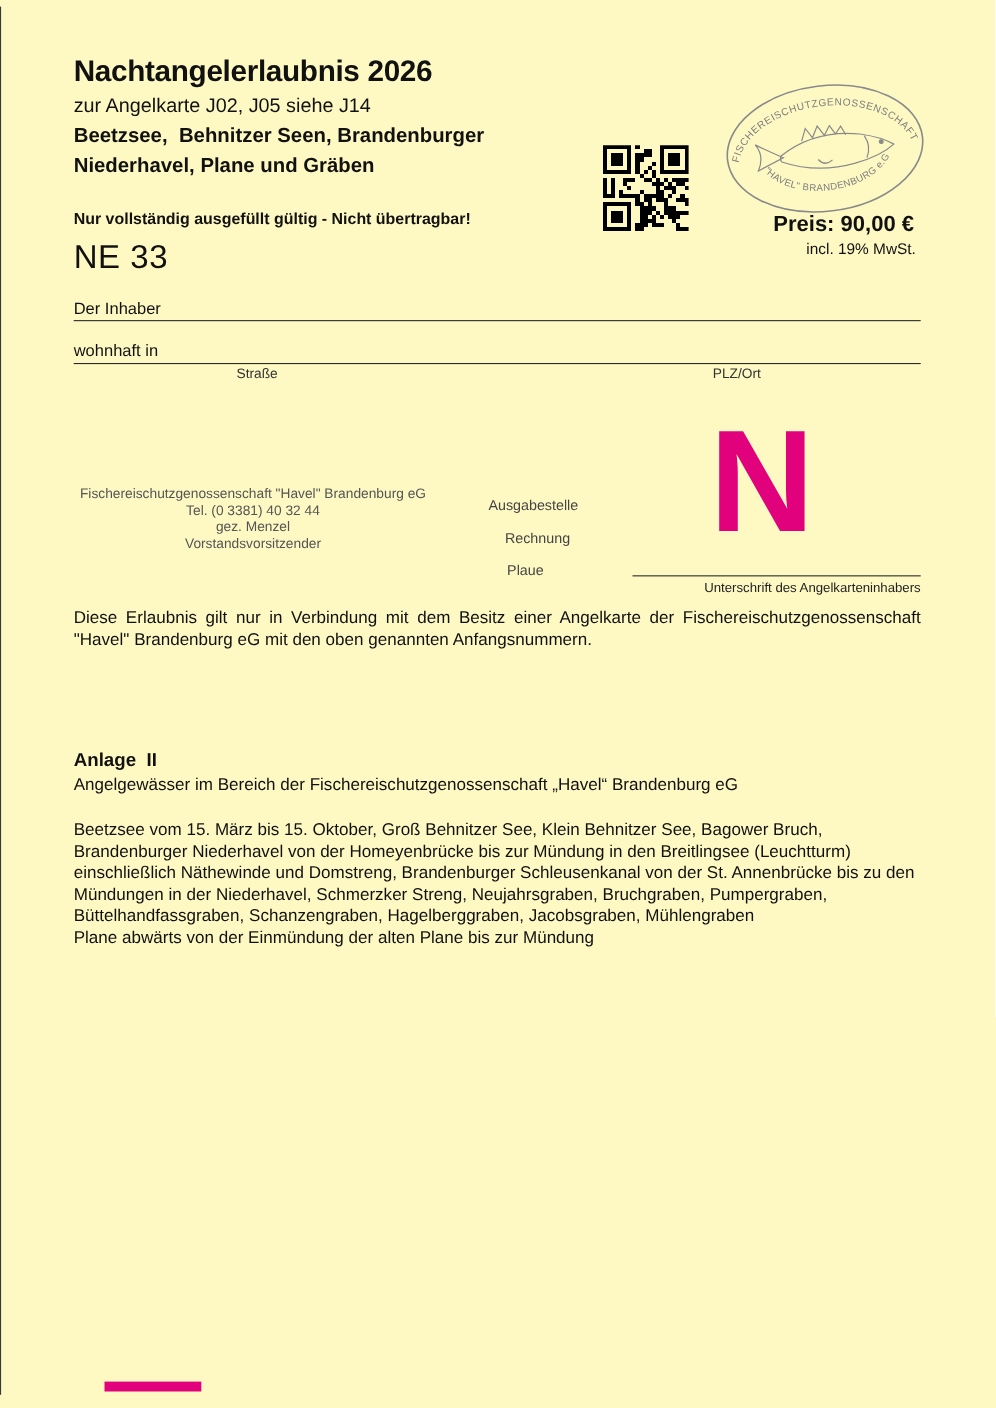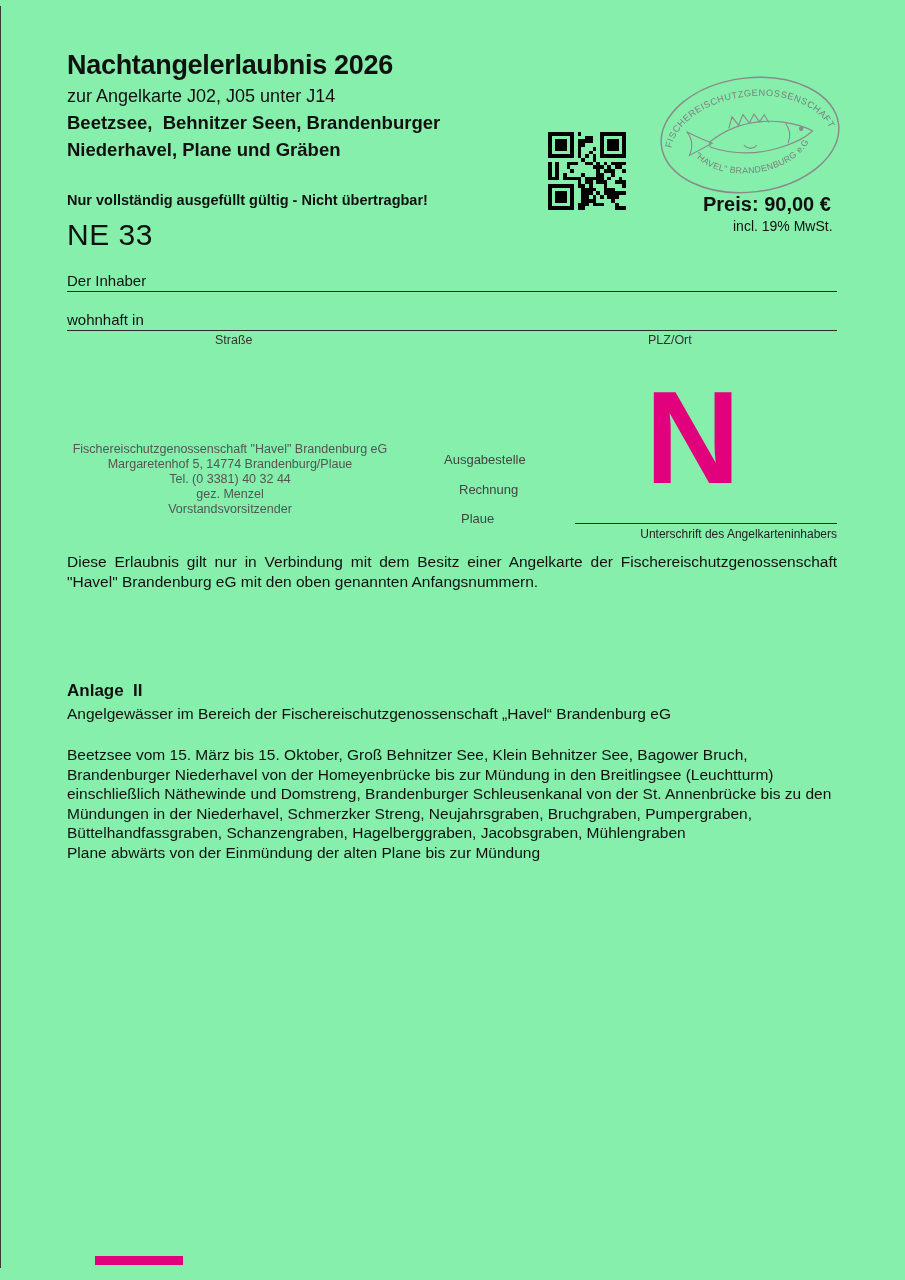--- a/index.html
+++ b/index.html
@@ -1,21 +1,21 @@
 <!DOCTYPE html>
 <html><head>
 <meta charset="utf-8">
 <style>
   html,body { margin:0; padding:0; background:#ffffff; }
   body {
     width:905px; height:1280px; position:relative; overflow:hidden;
     font-family:"Liberation Sans", sans-serif; color:#111;
   }
   .abs { position:absolute; }
-  .page { position:absolute; inset:0; background:#86efac; }
+  .page { position:absolute; inset:0; background:#fef9c3; }
 
   .crop-line { left:0; top:6px; width:1px; height:1262px; background:#3a3a3a; }
 
   .title        { left:67px; top:50px;  font-size:27px; font-weight:bold; letter-spacing:-0.3px; }
   .subtitle     { left:67px; top:86px;  font-size:18px; }
   .waters1      { left:67px; top:112px; font-size:18.5px; font-weight:bold; white-space:pre; }
   .waters2      { left:67px; top:139px; font-size:18.5px; font-weight:bold; }
   .contract     { left:67px; top:163px; font-size:21px; font-weight:bold; }
   .note         { left:67px; top:192px; font-size:14.5px; font-weight:bold; }
   .permit-no    { left:67px; top:218px; font-size:30px; letter-spacing:0.5px; }
@@ -61,21 +61,21 @@
   .bottom-bar   { left:95px; top:1256px; width:88px; height:9px; }
 </style>
 </head>
 <body>
 
 <div class="page">
 
   <div class="abs crop-line"></div>
 
   <div class="abs title">Nachtangelerlaubnis 2026</div>
-  <div class="abs subtitle">zur Angelkarte J02, J05 unter J14</div>
+  <div class="abs subtitle">zur Angelkarte J02, J05 siehe J14</div>
   <div class="abs waters1">Beetzsee,  Behnitzer Seen, Brandenburger</div>
   <div class="abs waters2">Niederhavel, Plane und Gräben</div>
   <div class="abs note">Nur vollständig ausgefüllt gültig - Nicht übertragbar!</div>
   <div class="abs permit-no">NE 33</div>
 
   <div class="abs qr-code"><svg width="78" height="78" viewBox="0 0 78 78" fill="#000" shape-rendering="crispEdges">
         <rect x="0.00" y="0.00" width="3.71" height="3.71"></rect>
         <rect x="3.71" y="0.00" width="3.71" height="3.71"></rect>
         <rect x="7.43" y="0.00" width="3.71" height="3.71"></rect>
         <rect x="11.14" y="0.00" width="3.71" height="3.71"></rect>
@@ -331,21 +331,20 @@
   </div>
   <div class="abs field-row residence-row">
     <span class="lbl">wohnhaft in</span>
   </div>
   <div class="abs sub-label street-lbl">Straße</div>
   <div class="abs sub-label zipcity-lbl">PLZ/Ort</div>
 
 
   <div class="abs issuer">
     <div>Fischereischutzgenossenschaft "Havel" Brandenburg eG</div>
-    <div>Margaretenhof 5, 14774 Brandenburg/Plaue</div>
     <div>Tel. (0 3381) 40 32 44</div>
     <div>gez. Menzel</div>
     <div>Vorstandsvorsitzender</div>
   </div>
 
   <div class="abs stamp-field f-office">Ausgabestelle</div>
   <div class="abs stamp-field f-stamp">Rechnung</div>
   <div class="abs stamp-field f-date">Plaue</div>
 
   <div class="abs night-n accent" style="color: rgb(226, 1, 125);">N</div>

